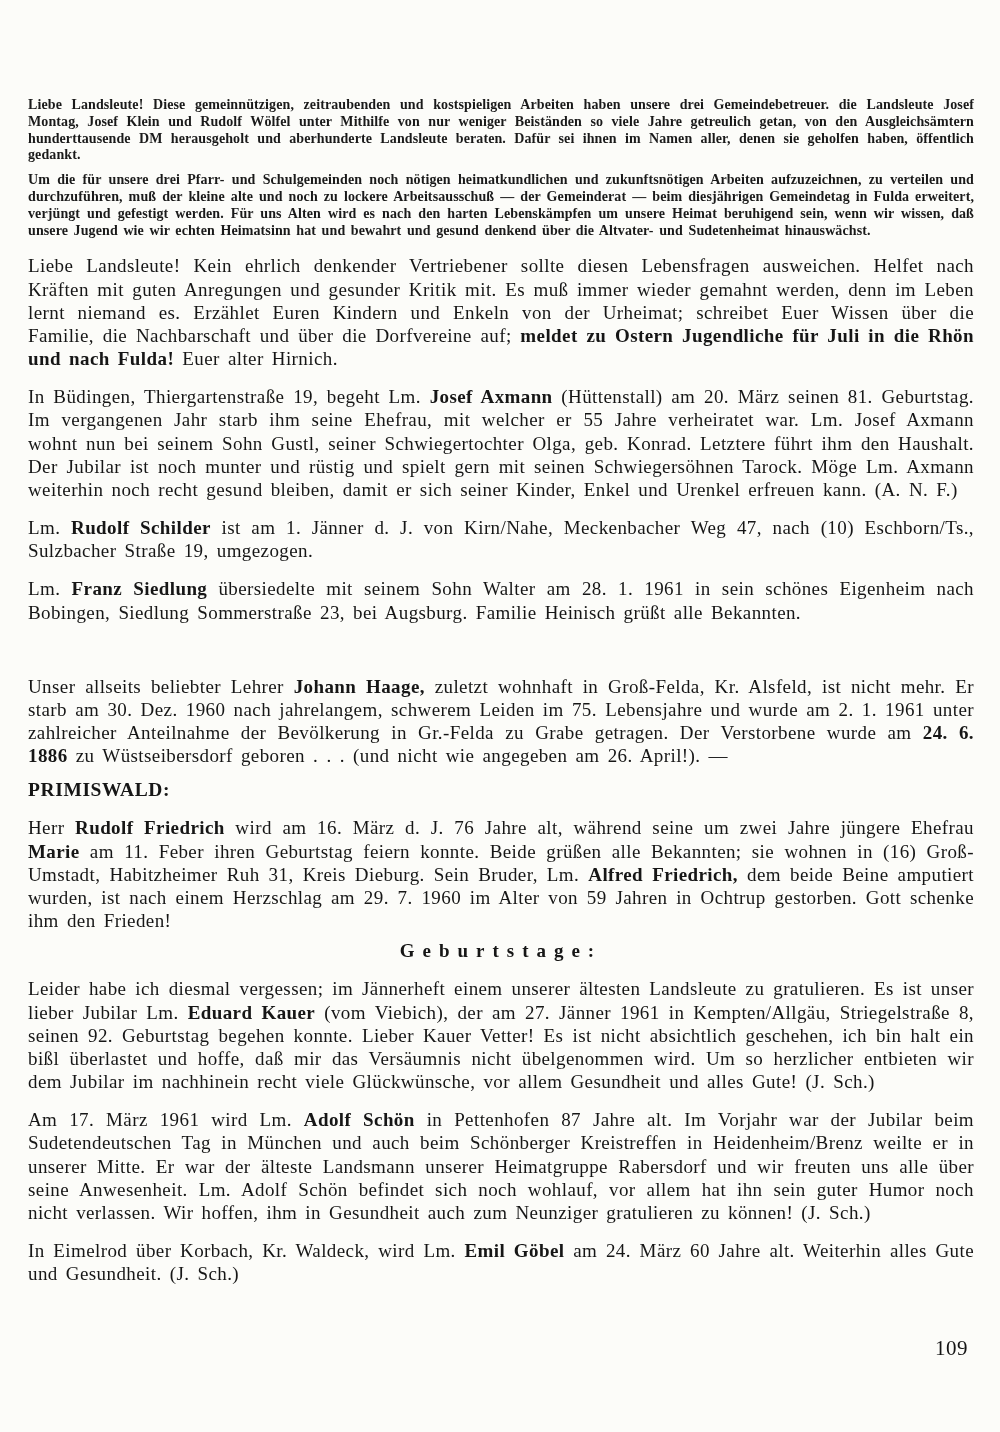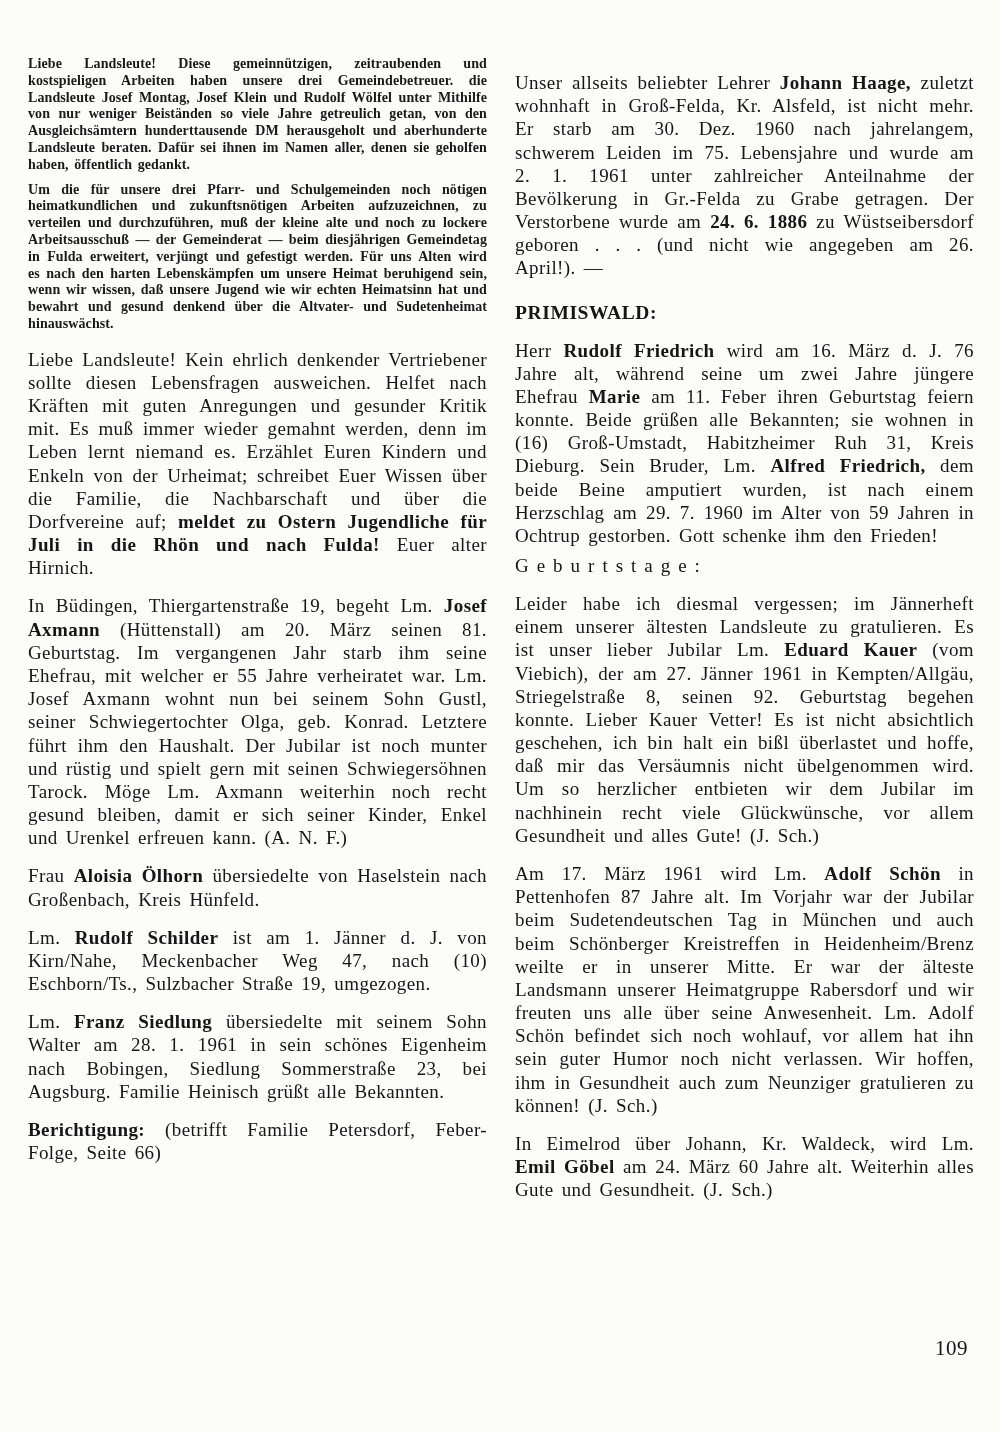--- a/index.html
+++ b/index.html
@@ -11,22 +11,23 @@
     margin: 0 auto;
     background: #fcfcf9;
     color: #161616;
     font-family: "Liberation Serif", "DejaVu Serif", serif;
     overflow: hidden;
     box-sizing: border-box;
   }
   .columns {
     display: flex;
     gap: 28px;
-    padding: 56px 26px 0 28px;
+    padding: 97px 26px 0 28px;
     box-sizing: border-box;
+    flex-direction: column;
   }
   .column { flex: 1 1 0; min-width: 0; }
   .p-small {
     font-size: 14px;
     line-height: 1.2;
     font-weight: 700;
     text-align: justify;
     letter-spacing: 0.1px;
     word-spacing: 2px;
     margin: 0 0 8px 0;
@@ -38,27 +39,28 @@
     text-align: justify;
     letter-spacing: 0.4px;
     word-spacing: 3px;
     margin: 15px 0 8px 0;
   }
   .p-body b, .p-small b { font-weight: 700; }
   .heading {
     font-size: 19.5px;
     font-weight: 700;
     letter-spacing: 0.6px;
-    margin: 22px 0 4px 0;
+    margin: 12px 0 4px 0;
   }
   .spaced {
     font-size: 19px;
-    font-weight: 400;
+    font-weight: 700;
     letter-spacing: 0.42em;
     margin: 2px 0 7px 0;
+    text-align: center;
   }
   .page-number {
     position: absolute;
     right: 32px;
     top: 1336px;
     font-size: 21px;
     letter-spacing: 0.5px;
     color: #141414;
     text-align: right;
   }
@@ -66,29 +68,27 @@
 </head>
 <body>
 
 <div class="page">
   <div class="columns">
     <div class="column" id="col-left">
         <p class="p-small"><span>Liebe Landsleute! Diese gemeinnützigen, zeitraubenden und kostspieligen Arbeiten haben unsere drei Gemeindebetreuer. die Landsleute Josef Montag, Josef Klein und Rudolf Wölfel unter Mithilfe von nur weniger Beiständen so viele Jahre getreulich getan, von den Ausgleichsämtern hunderttausende DM herausgeholt und aberhunderte Landsleute beraten. Dafür sei ihnen im Namen aller, denen sie geholfen haben, öffentlich gedankt.</span></p>
         <p class="p-small"><span>Um die für unsere drei Pfarr- und Schulgemeinden noch nötigen heimatkundlichen und zukunftsnötigen Arbeiten aufzuzeichnen, zu verteilen und durchzuführen, muß der kleine alte und noch zu lockere Arbeitsausschuß — der Gemeinderat — beim diesjährigen Gemeindetag in Fulda erweitert, verjüngt und gefestigt werden. Für uns Alten wird es nach den harten Lebenskämpfen um unsere Heimat beruhigend sein, wenn wir wissen, daß unsere Jugend wie wir echten Heimatsinn hat und bewahrt und gesund denkend über die Altvater- und Sudetenheimat hinauswächst.</span></p>
         <p class="p-body"><span>Liebe Landsleute! Kein ehrlich denkender Vertriebener sollte diesen Lebensfragen ausweichen. Helfet nach Kräften mit guten Anregungen und gesunder Kritik mit. Es muß immer wieder gemahnt werden, denn im Leben lernt niemand es. Erzählet Euren Kindern und Enkeln von der Urheimat; schreibet Euer Wissen über die Familie, die Nachbarschaft und über die Dorfvereine auf; </span><b>meldet zu Ostern Jugendliche für Juli in die Rhön und nach Fulda!</b><span> Euer alter Hirnich.</span></p>
         <p class="p-body"><span>In Büdingen, Thiergartenstraße 19, begeht Lm. </span><b>Josef Axmann</b><span> (Hüttenstall) am 20. März seinen 81. Geburtstag. Im vergangenen Jahr starb ihm seine Ehefrau, mit welcher er 55 Jahre verheiratet war. Lm. Josef Axmann wohnt nun bei seinem Sohn Gustl, seiner Schwiegertochter Olga, geb. Konrad. Letztere führt ihm den Haushalt. Der Jubilar ist noch munter und rüstig und spielt gern mit seinen Schwiegersöhnen Tarock. Möge Lm. Axmann weiterhin noch recht gesund bleiben, damit er sich seiner Kinder, Enkel und Urenkel erfreuen kann. (A. N. F.)</span></p>
-        <p class="p-body"><span>Frau </span><b>Aloisia Ölhorn</b><span> übersiedelte von Haselstein nach Großenbach, Kreis Hünfeld.</span></p>
         <p class="p-body"><span>Lm. </span><b>Rudolf Schilder</b><span> ist am 1. Jänner d. J. von Kirn/Nahe, Meckenbacher Weg 47, nach (10) Eschborn/Ts., Sulzbacher Straße 19, umgezogen.</span></p>
         <p class="p-body"><span>Lm. </span><b>Franz Siedlung</b><span> übersiedelte mit seinem Sohn Walter am 28. 1. 1961 in sein schönes Eigenheim nach Bobingen, Siedlung Sommerstraße 23, bei Augsburg. Familie Heinisch grüßt alle Bekannten.</span></p>
-        <p class="p-body"><b>Berichtigung:</b><span> (betrifft Familie Petersdorf, Feber-Folge, Seite 66)</span></p>
       </div>
     <div class="column" id="col-right">
         <p class="p-body"><span>Unser allseits beliebter Lehrer </span><b>Johann Haage,</b><span> zuletzt wohnhaft in Groß-Felda, Kr. Alsfeld, ist nicht mehr. Er starb am 30. Dez. 1960 nach jahrelangem, schwerem Leiden im 75. Lebensjahre und wurde am 2. 1. 1961 unter zahlreicher Anteilnahme der Bevölkerung in Gr.-Felda zu Grabe getragen. Der Verstorbene wurde am </span><b>24. 6. 1886</b><span> zu Wüstseibersdorf geboren . . . (und nicht wie angegeben am 26. April!). —</span></p>
         <h3 class="heading">PRIMISWALD:</h3>
         <p class="p-body"><span>Herr </span><b>Rudolf Friedrich</b><span> wird am 16. März d. J. 76 Jahre alt, während seine um zwei Jahre jüngere Ehefrau </span><b>Marie</b><span> am 11. Feber ihren Geburtstag feiern konnte. Beide grüßen alle Bekannten; sie wohnen in (16) Groß-Umstadt, Habitzheimer Ruh 31, Kreis Dieburg. Sein Bruder, Lm. </span><b>Alfred Friedrich,</b><span> dem beide Beine amputiert wurden, ist nach einem Herzschlag am 29. 7. 1960 im Alter von 59 Jahren in Ochtrup gestorben. Gott schenke ihm den Frieden!</span></p>
         <h4 class="spaced">Geburtstage:</h4>
         <p class="p-body"><span>Leider habe ich diesmal vergessen; im Jännerheft einem unserer ältesten Landsleute zu gratulieren. Es ist unser lieber Jubilar Lm. </span><b>Eduard Kauer</b><span> (vom Viebich), der am 27. Jänner 1961 in Kempten/Allgäu, Striegelstraße 8, seinen 92. Geburtstag begehen konnte. Lieber Kauer Vetter! Es ist nicht absichtlich geschehen, ich bin halt ein bißl überlastet und hoffe, daß mir das Versäumnis nicht übelgenommen wird. Um so herzlicher entbieten wir dem Jubilar im nachhinein recht viele Glückwünsche, vor allem Gesundheit und alles Gute! (J. Sch.)</span></p>
         <p class="p-body"><span>Am 17. März 1961 wird Lm. </span><b>Adolf Schön</b><span> in Pettenhofen 87 Jahre alt. Im Vorjahr war der Jubilar beim Sudetendeutschen Tag in München und auch beim Schönberger Kreistreffen in Heidenheim/Brenz weilte er in unserer Mitte. Er war der älteste Landsmann unserer Heimatgruppe Rabersdorf und wir freuten uns alle über seine Anwesenheit. Lm. Adolf Schön befindet sich noch wohlauf, vor allem hat ihn sein guter Humor noch nicht verlassen. Wir hoffen, ihm in Gesundheit auch zum Neunziger gratulieren zu können! (J. Sch.)</span></p>
-        <p class="p-body"><span>In Eimelrod über Johann, Kr. Waldeck, wird Lm. </span><b>Emil Göbel</b><span> am 24. März 60 Jahre alt. Weiterhin alles Gute und Gesundheit. (J. Sch.)</span></p>
+        <p class="p-body"><span>In Eimelrod über Korbach, Kr. Waldeck, wird Lm. </span><b>Emil Göbel</b><span> am 24. März 60 Jahre alt. Weiterhin alles Gute und Gesundheit. (J. Sch.)</span></p>
       </div>
   </div>
   <div class="page-number">109</div>
 </div>
 
 </body></html>

